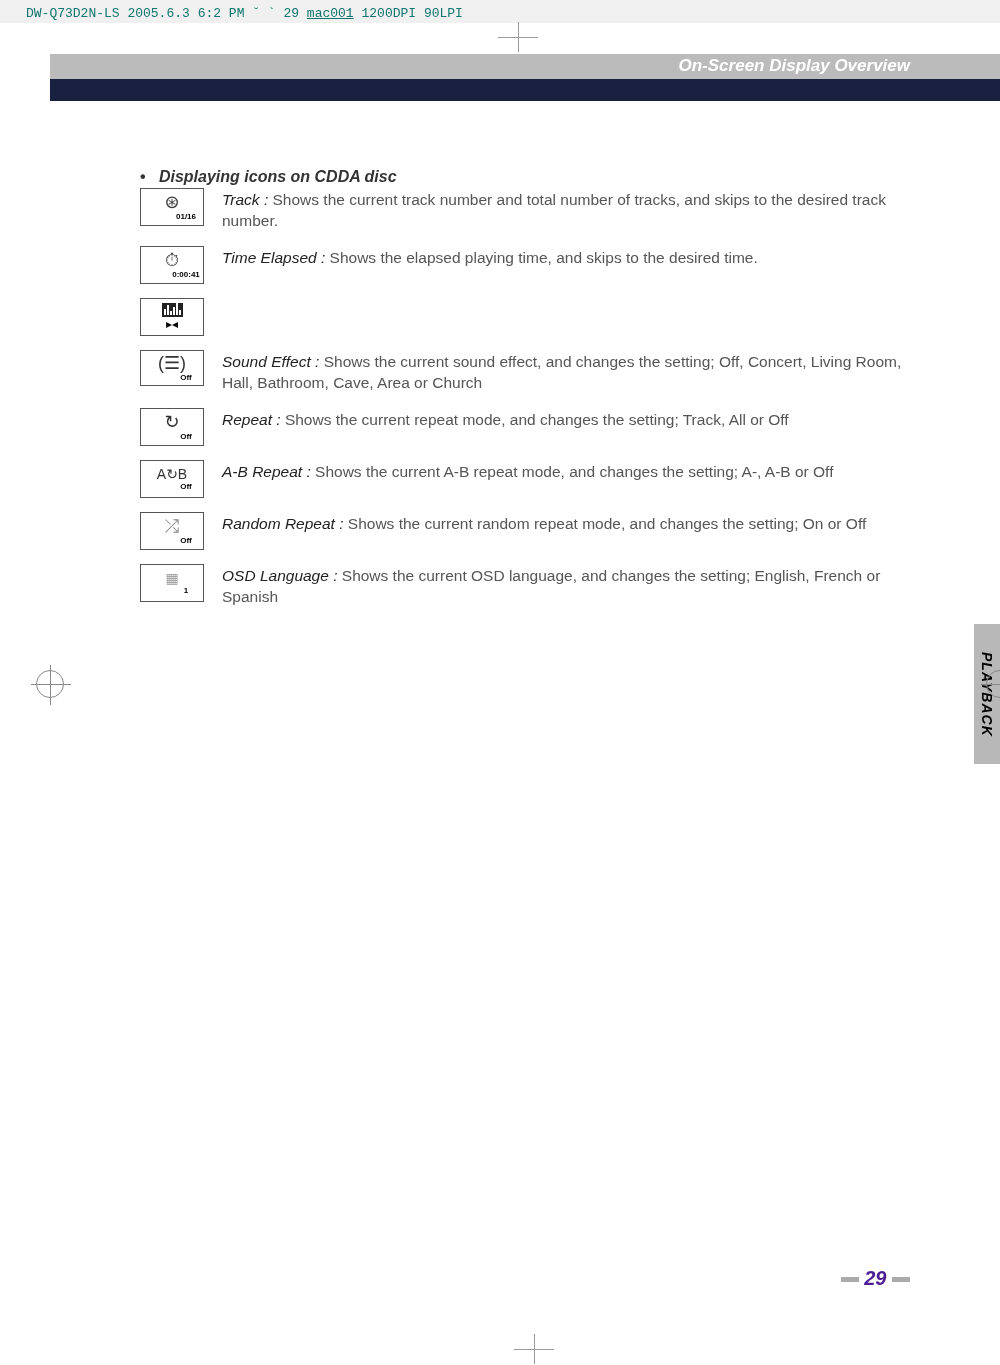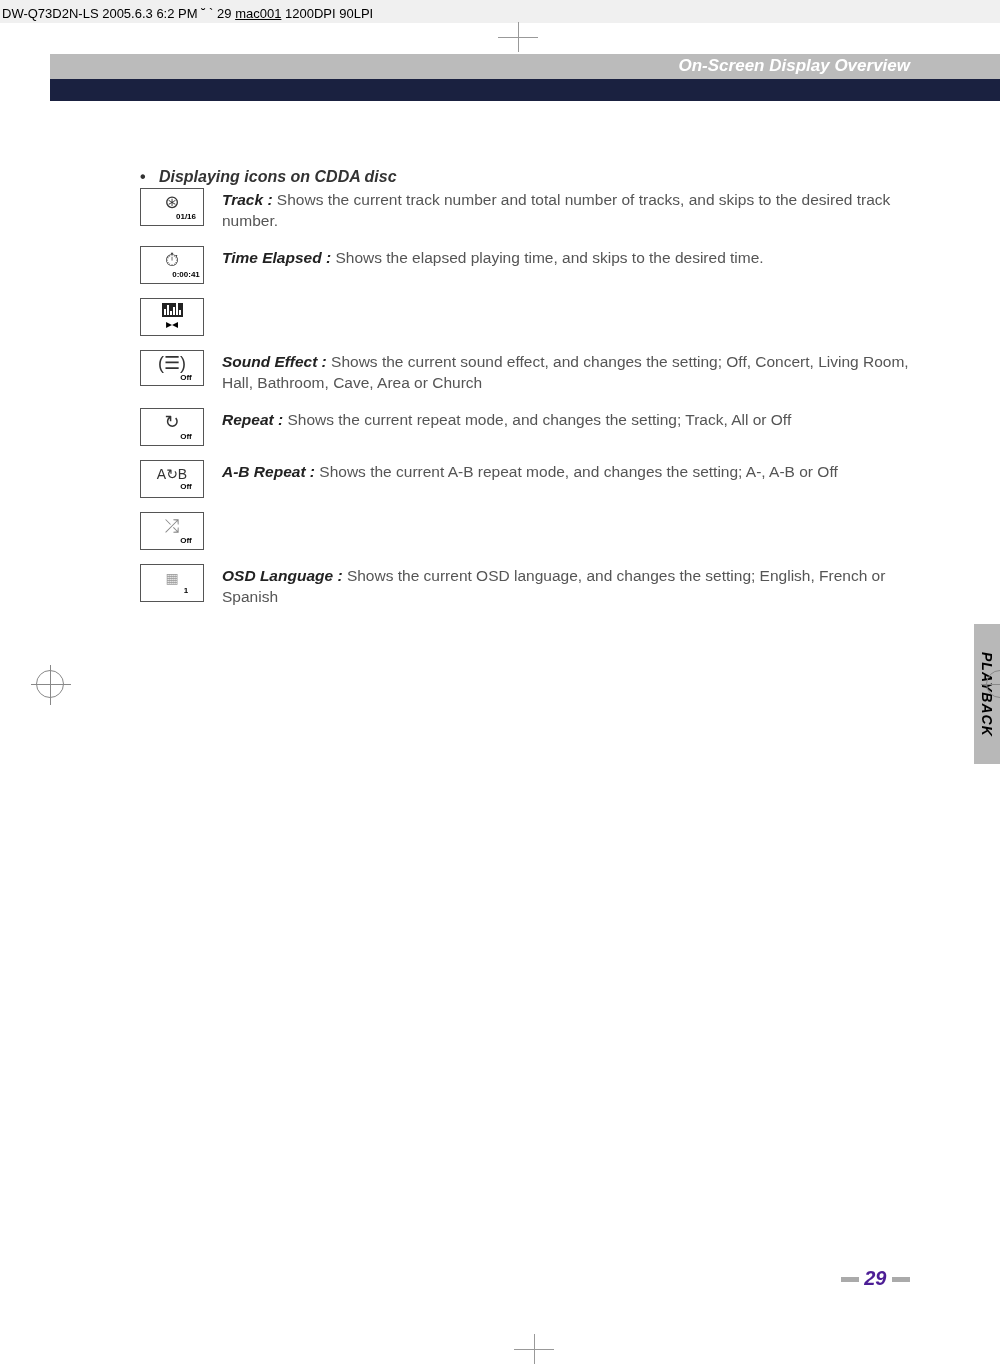--- a/index.html
+++ b/index.html
@@ -1,18 +1,18 @@
 <!DOCTYPE html>
 <html><head>
   <meta charset="utf-8">
   <style>
     * { margin: 0; padding: 0; box-sizing: border-box; }
     body { font-family: Arial, Helvetica, sans-serif; background: #fff; width: 1000px; height: 1365px; position: relative; color: #333; }
     
-    .header-line { font-family: Liberation Sans, sans-serif; font-size: 13px; color: #000000; padding: 6px 10px 2px 2px; background: #f0f0f0; }
+    .header-line { font-family: Liberation Mono, monospace; font-size: 13px; color: #0f766e; padding: 6px 10px 2px 26px; background: #f0f0f0; }
     .header-underline { text-decoration: underline; }
     
     .crop-top { position: absolute; top: 22px; left: 0; width: 1000px; height: 30px; }
     .crop-top-line-h { position: absolute; top: 15px; left: 498px; width: 40px; height: 1px; background: #999; }
     .crop-top-line-v { position: absolute; top: 0; left: 518px; width: 1px; height: 30px; background: #999; }
     .inner-page { background: #fff; position: absolute; top: 54px; left: 50px; width: 950px; height: 1280px; }
     
     .top-banner { position: relative; height: 46px; }
     .banner-grey { background: #bbb; height: 26px; width: 100%; position: absolute; top: 0; }
     .banner-navy { background: #1a2140; height: 22px; width: 100%; position: absolute; top: 25px; }
@@ -22,21 +22,21 @@
     .section-title { font-size: 16px; font-weight: bold; font-style: italic; margin-bottom: 2px; }
     .bullet { font-style: normal; }
     
     .row { display: flex; align-items: flex-start; margin-bottom: 14px; }
     .icon-box { width: 64px; height: 38px; border: 1.5px solid #555; background: #fff; margin-right: 18px; flex-shrink: 0; display: flex; flex-direction: column; align-items: center; justify-content: center; font-size: 8px; color: #000; }
     .icon-box .glyph { font-size: 18px; line-height: 1; color: #333; }
     .icon-box .sub { font-size: 8px; font-weight: bold; margin-top: 1px; margin-left: 28px; }
     .icon-box-compact { height: 36px; }
     
     .desc { font-size: 15.5px; line-height: 1.35; color: #555; flex: 1; padding-top: 2px; }
-    .term { font-weight: bold; font-style: italic; color: #222; margin-top: 34px; }
+    .term { font-weight: normal; font-style: italic; color: #222; margin-top: 34px; }
     
     .side-tab { position: absolute; right: 0; top: 570px; width: 26px; height: 140px; background: #b8b8b8; display: flex; align-items: center; justify-content: center; }
     .side-tab-text { writing-mode: vertical-rl; font-weight: bold; font-style: italic; font-size: 14px; color: #000; letter-spacing: 1px; }
     
     .reg-mark-left { position: absolute; left: -14px; top: 616px; }
     .reg-mark-right { position: absolute; right: -14px; top: 616px; }
     .reg-circle { width: 28px; height: 28px; border: 1px solid #888; border-radius: 50%; position: relative; }
     .reg-circle::before { content: ""; position: absolute; left: -6px; top: 13px; width: 40px; height: 1px; background: #888; }
     .reg-circle::after { content: ""; position: absolute; left: 13px; top: -6px; width: 1px; height: 40px; background: #888; }
     
@@ -128,20 +128,21 @@
         <span class="sub">Off</span>
       </div>
       <div class="desc"><span class="term">A-B Repeat :</span><span>  Shows the current A-B repeat mode, and changes the setting; A-, A-B or Off</span></div>
     </div>
 
     <div class="row">
       <div class="icon-box">
         <span class="glyph" style="color:#888">⤮</span>
         <span class="sub">Off</span>
       </div>
+      <div class="desc"><span class="term">Random Repeat :</span><span>  Shows the current random repeat mode, and changes the setting; On or Off</span></div>
     </div>
 
     <div class="row">
       <div class="icon-box">
         <span class="glyph" style="color:#999;font-size:14px">▦</span>
         <span class="sub">1</span>
       </div>
       <div class="desc"><span class="term">OSD Language :</span><span>  Shows the current OSD language, and changes the setting; English, French or Spanish</span></div>
     </div>
 

